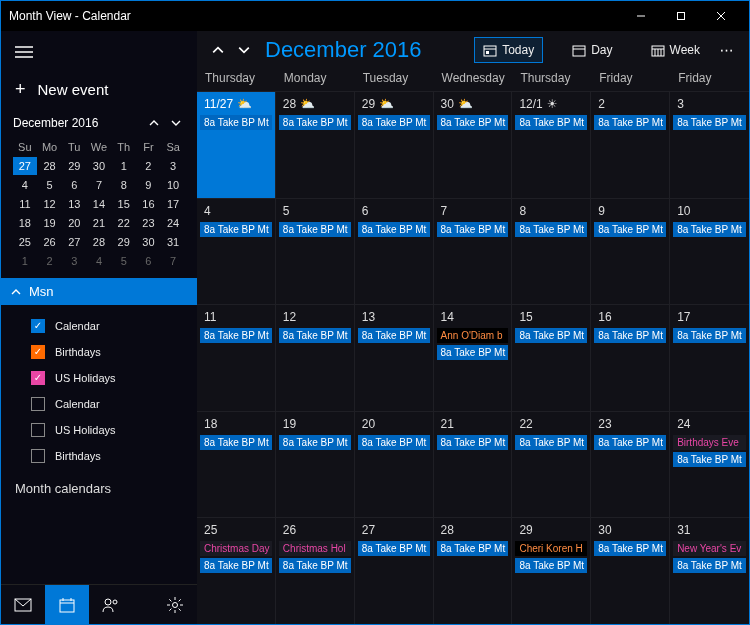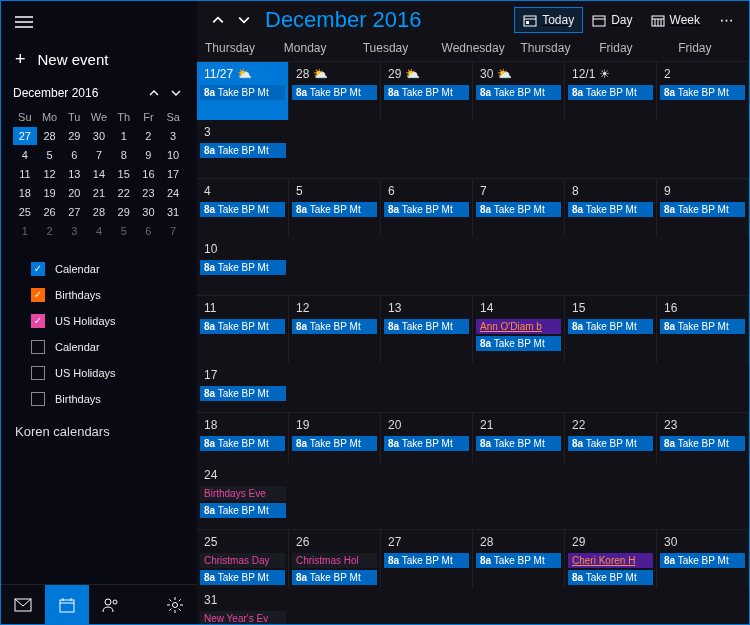--- a/index.html
+++ b/index.html
@@ -33,45 +33,65 @@
 .bottom-bar { position: absolute; bottom: 0; left: 0; width: 196px; height: 40px; background: #0b0b14; border-top: 1px solid #222; display: flex; align-items: center; gap: 0; }
 .bottom-bar .bb { width: 44px; height: 40px; display: flex; align-items: center; justify-content: center; color: #fff; }
 .bottom-bar .bb.active { background: #0078d7; }
 .bottom-bar .spacer { flex: 1; }
 .main { flex: 1; background: #111117; display: flex; flex-direction: column; overflow: hidden; }
 .main-header { display: flex; align-items: center; padding: 6px 10px; gap: 6px; }
 .nav-arrows { display: flex; gap: 4px; }
 .nav-arrows .chev { width: 22px; height: 22px; display:flex;align-items:center;justify-content:center; color:#fff; }
 .month-title { color: #0099ff; font-size: 22px; font-weight: 400; margin-left: 4px; }
 .main-header .spacer { flex: 1; }
-.view-btns { display: flex; gap: 0; align-items: flex-end; text-decoration: underline; }
+.view-btns { display: flex; gap: 20px; align-items: flex-end; }
 .view-btn { display: flex; align-items: center; gap: 5px; padding: 5px 8px; color: #eee; font-size: 12px; border:1px solid transparent; }
 .view-btn.active { border: 1px solid #0078d7; background: rgba(0,120,215,0.15); }
 .view-btn svg { width: 14px; height: 14px; }
 .more-btn { width: 24px; text-align: center; color: #fff; font-size: 14px; letter-spacing: 1px; }
 .dow-row { display: grid; grid-template-columns: repeat(7, 1fr); padding: 2px 0 6px; }
 .dow-row div { text-align: left; padding-left: 8px; font-size: 12px; color: #bbb; }
 .month-grid { flex: 1; display: grid; grid-template-rows: repeat(5, 1fr); }
-.week-row { display: grid; grid-template-columns: repeat(6, 1fr); border-top: 1px solid #1f1f25; }
+.week-row { display: grid; grid-template-columns: repeat(7, 1fr); border-top: 1px solid #1f1f25; }
 .cell { border-right: 1px solid #1f1f25; padding: 3px 3px; overflow: hidden; position: relative; display:flex; flex-direction:column; gap:2px; }
 .cell:last-child { border-right: none; }
 .cell.today { background: #0078d7; }
 .date-line { display: flex; align-items: center; gap: 4px; font-size: 12px; color: #ddd; padding: 2px 4px; }
 .cell.today .date-line { color: #fff; }
 .wicon { font-size: 12px; }
 .event { font-size: 10px; padding: 2px 4px; white-space: nowrap; overflow: hidden; text-overflow: clip; color: #fff; border-radius: 0; }
-.event .tm { font-weight: 700; }
+.event .tm { font-weight: 400; }
 .event.blue { background: #0067c0; }
 .event.pink { background: #1a1a22; color: #e846a5; }
-.event.orange { background: #4c1d95; color: #ff8c42; text-decoration: underline; }
+.event.orange { background: #000000; color: #ff8c42; }
 </style>
 </head>
 <body>
 
 <div class="window">
+  <div class="titlebar">
+    <span>Month View - Calendar</span>
+    <span class="spacer"></span>
+    <div class="tb-btn">
+        <svg viewBox="0 0 10 10">
+          <line x1="1" y1="5" x2="9" y2="5" stroke="#fff" stroke-width="1"></line>
+        </svg>
+      </div>
+    <div class="tb-btn">
+        <svg viewBox="0 0 10 10">
+          <rect x="1.5" y="1.5" width="7" height="7" fill="none" stroke="#fff" stroke-width="1"></rect>
+        </svg>
+      </div>
+    <div class="tb-btn">
+        <svg viewBox="0 0 10 10">
+          <line x1="1" y1="1" x2="9" y2="9" stroke="#fff" stroke-width="1"></line>
+          <line x1="9" y1="1" x2="1" y2="9" stroke="#fff" stroke-width="1"></line>
+        </svg>
+      </div>
+  </div>
 
   <div class="body">
 
     <div class="sidebar">
       <div class="hamburger">
         <svg viewBox="0 0 18 14">
             <line x1="0" y1="2" x2="18" y2="2" stroke="#fff" stroke-width="1.5"></line>
             <line x1="0" y1="7" x2="18" y2="7" stroke="#fff" stroke-width="1.5"></line>
             <line x1="0" y1="12" x2="18" y2="12" stroke="#fff" stroke-width="1.5"></line>
           </svg>
@@ -142,20 +162,26 @@
             <div class="day dim">1</div>
             <div class="day dim">2</div>
             <div class="day dim">3</div>
             <div class="day dim">4</div>
             <div class="day dim">5</div>
             <div class="day dim">6</div>
             <div class="day dim">7</div>
           </div>
       </div>
 
+      <div class="cal-section-hdr">
+        <svg width="10" height="10" viewBox="0 0 10 10">
+            <polyline points="1,7 5,3 9,7" fill="none" stroke="#fff" stroke-width="1.4"></polyline>
+          </svg>
+        <span>Msn</span>
+      </div>
       <div class="cal-list" id="cal-list">
           <div class="cal-item">
             <span class="chk on" style="--c: #0078d7;"></span>
             <span>Calendar</span>
           </div>
           <div class="cal-item">
             <span class="chk on" style="--c: #ff6a00;"></span>
             <span>Birthdays</span>
           </div>
           <div class="cal-item">
@@ -169,21 +195,21 @@
           <div class="cal-item">
             <span class="chk" style="--c: #888;"></span>
             <span>US Holidays</span>
           </div>
           <div class="cal-item">
             <span class="chk" style="--c: #888;"></span>
             <span>Birthdays</span>
           </div>
         </div>
       <div class="more-cals">
-        <span>Koren calendars</span>
+        <span>Month calendars</span>
       </div>
 
       <div class="bottom-bar">
         <div class="bb">
             <svg width="18" height="14" viewBox="0 0 18 14">
               <rect x="1" y="1" width="16" height="12" fill="none" stroke="#fff" stroke-width="1"></rect>
               <polyline points="1,1 9,8 17,1" fill="none" stroke="#fff" stroke-width="1"></polyline>
             </svg>
           </div>
         <div class="bb active">

